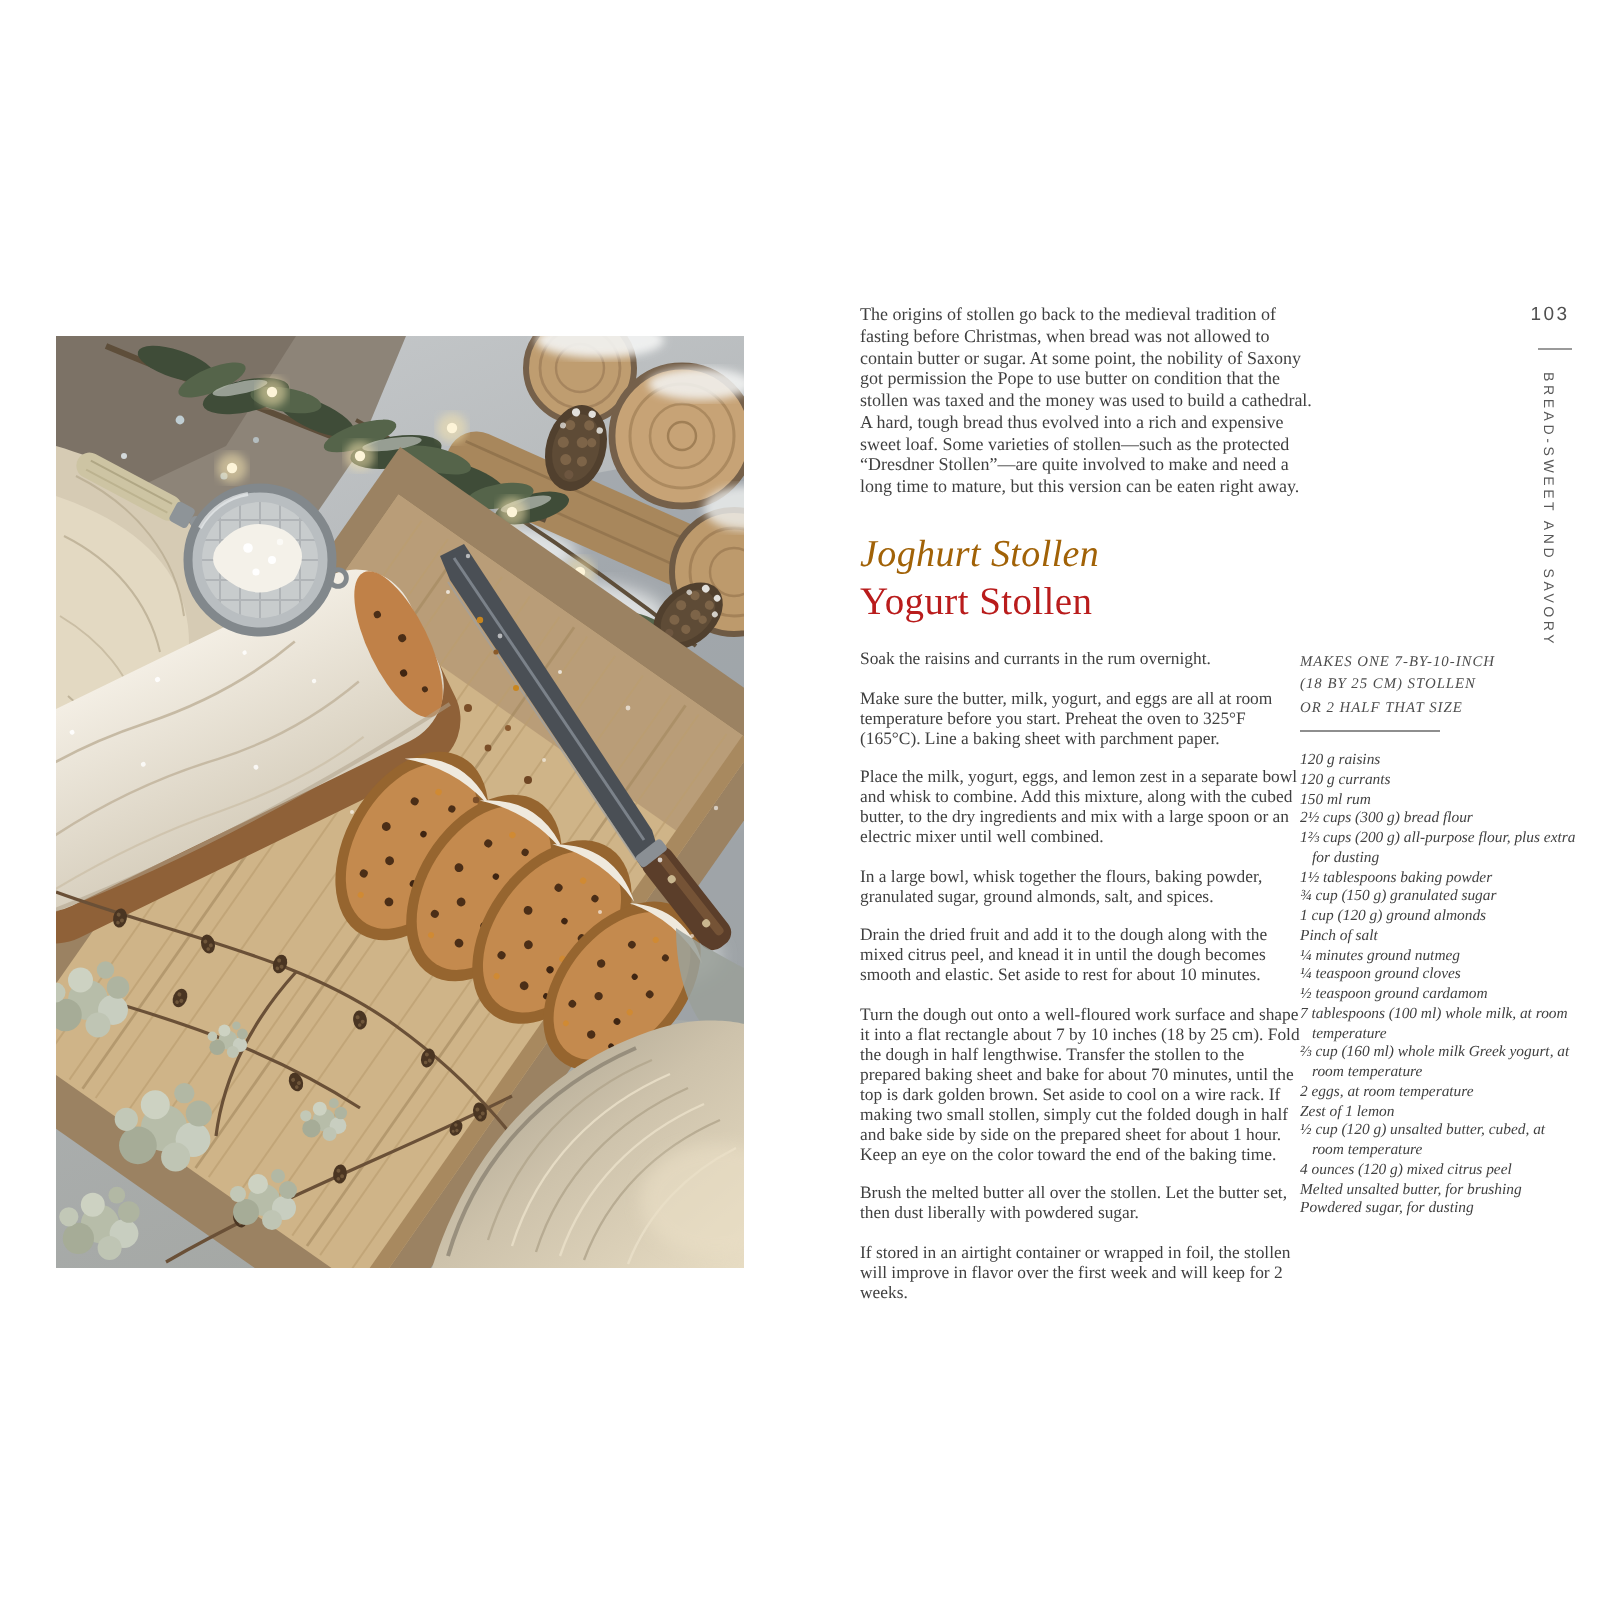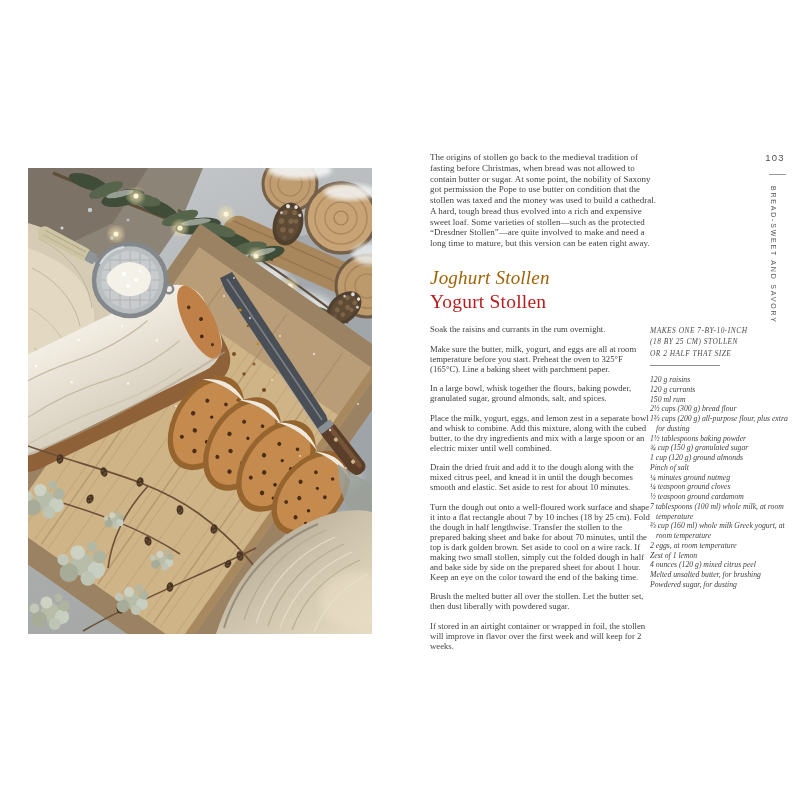--- a/index.html
+++ b/index.html
@@ -417,22 +417,22 @@
 <div class="abs folio-rule"></div>
 <div class="abs section-label">BREAD-SWEET AND SAVORY</div>
 
 <div class="abs intro">The origins of stollen go back to the medieval tradition of fasting before Christmas, when bread was not allowed to contain butter or sugar. At some point, the nobility of Saxony got permission the Pope to use butter on condition that the stollen was taxed and the money was used to build a cathedral. A hard, tough bread thus evolved into a rich and expensive sweet loaf. Some varieties of stollen—such as the protected “Dresdner Stollen”—are quite involved to make and need a long time to mature, but this version can be eaten right away.</div>
 <h1 class="abs title-de">Joghurt Stollen</h1>
 <h2 class="abs title-en">Yogurt Stollen</h2>
 
 <div class="abs steps">
     <p>Soak the raisins and currants in the rum overnight.</p>
     <p>Make sure the butter, milk, yogurt, and eggs are all at room temperature before you start. Preheat the oven to 325°F (165°C). Line a baking sheet with parchment paper.</p>
+    <p>Place the milk, yogurt, eggs, and lemon zest in a separate bowl and whisk to combine. Add this mixture, along with the cubed butter, to the dry ingredients and mix with a large spoon or an electric mixer until well combined.</p>
     <p>In a large bowl, whisk together the flours, baking powder, granulated sugar, ground almonds, salt, and spices.</p>
-    <p>Place the milk, yogurt, eggs, and lemon zest in a separate bowl and whisk to combine. Add this mixture, along with the cubed butter, to the dry ingredients and mix with a large spoon or an electric mixer until well combined.</p>
     <p>Drain the dried fruit and add it to the dough along with the mixed citrus peel, and knead it in until the dough becomes smooth and elastic. Set aside to rest for about 10 minutes.</p>
     <p>Turn the dough out onto a well-floured work surface and shape it into a flat rectangle about 7 by 10 inches (18 by 25 cm). Fold the dough in half lengthwise. Transfer the stollen to the prepared baking sheet and bake for about 70 minutes, until the top is dark golden brown. Set aside to cool on a wire rack. If making two small stollen, simply cut the folded dough in half and bake side by side on the prepared sheet for about 1 hour. Keep an eye on the color toward the end of the baking time.</p>
     <p>Brush the melted butter all over the stollen. Let the butter set, then dust liberally with powdered sugar.</p>
     <p>If stored in an airtight container or wrapped in foil, the stollen will improve in flavor over the first week and will keep for 2 weeks.</p>
   </div>
 
 <div class="abs side">
   <div class="yield">
       <div>MAKES ONE 7-BY-10-INCH</div>
       <div>(18 BY 25 CM) STOLLEN</div>
@@ -449,17 +449,18 @@
       <li>¾ cup (150 g) granulated sugar</li>
       <li>1 cup (120 g) ground almonds</li>
       <li>Pinch of salt</li>
       <li>¼ minutes ground nutmeg</li>
       <li>¼ teaspoon ground cloves</li>
       <li>½ teaspoon ground cardamom</li>
       <li>7 tablespoons (100 ml) whole milk, at room temperature</li>
       <li>⅔ cup (160 ml) whole milk Greek yogurt, at room temperature</li>
       <li>2 eggs, at room temperature</li>
       <li>Zest of 1 lemon</li>
+      <li>½ cup (120 g) unsalted butter, cubed, at room temperature</li>
       <li>4 ounces (120 g) mixed citrus peel</li>
       <li>Melted unsalted butter, for brushing</li>
       <li>Powdered sugar, for dusting</li>
     </ul>
 </div>
 
 </body></html>

